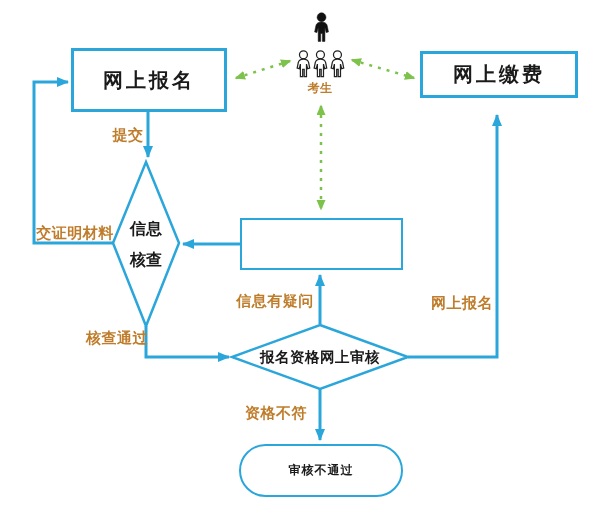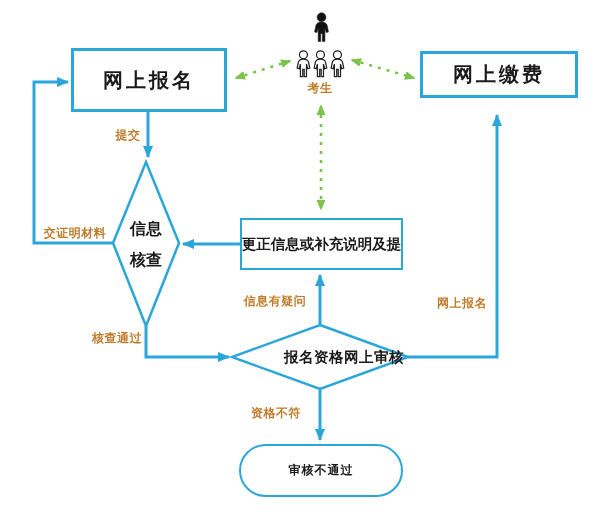--- a/index.html
+++ b/index.html
@@ -22,24 +22,24 @@
   }
   #node-fail{
     left:239px;top:444px;width:164px;height:53px;border-width:2.5px;
     border-radius:27px;font-size:12px;letter-spacing:1px;
   }
   .diamond-text{
     position:absolute;transform:translate(-50%,-50%);
     color:#1a1a1a;font-weight:bold;text-align:center;white-space:nowrap;
   }
   #txt-infocheck{left:146px;top:244px;font-size:16px;line-height:31px;}
-  #txt-review{left:320px;top:357px;font-size:14.5px;letter-spacing:0.5px;margin-left:24px;}
+  #txt-review{left:320px;top:357px;font-size:14.5px;letter-spacing:0.5px;}
   .edge-label{
     position:absolute;transform:translate(-50%,-50%);
-    color:#BF7D2C;font-weight:bold;font-size:12px;letter-spacing:0.5px;white-space:nowrap;
+    color:#BF7D2C;font-weight:bold;font-size:15px;letter-spacing:0.5px;white-space:nowrap;
   }
   #lbl-submit{left:128px;top:135px;}
   #lbl-check-failed{left:75px;top:233px;}
   #lbl-check-passed{left:117px;top:338px;}
   #lbl-info-doubt{left:275px;top:301px;}
   #lbl-review-passed{left:462px;top:303px;}
   #lbl-qual-mismatch{left:276px;top:413px;text-align:right;}
   #lbl-candidate{left:320px;top:88px;font-size:12px;}
 </style>
 </head>
@@ -86,21 +86,20 @@
       <use href="#person-shape" transform="translate(310,50) scale(0.95)" fill="#ffffff" stroke="#222222" stroke-width="1.3"></use>
       <use href="#person-shape" transform="translate(327,50) scale(0.95)" fill="#ffffff" stroke="#222222" stroke-width="1.3"></use>
     </g>
   </svg>
 
   <div class="node node-big" id="node-registration">网上报名</div>
 
   <div class="node node-big" id="node-payment">网上缴费</div>
 
   <div class="node" id="node-correction">
-    <span>更正信息或补充说明及提</span>
   </div>
 
   <div class="node" id="node-fail">审核不通过</div>
 
   <div class="diamond-text" id="txt-infocheck">
     <div>信息</div>
     <div>核查</div>
   </div>
 
   <div class="diamond-text" id="txt-review">报名资格网上审核</div>

